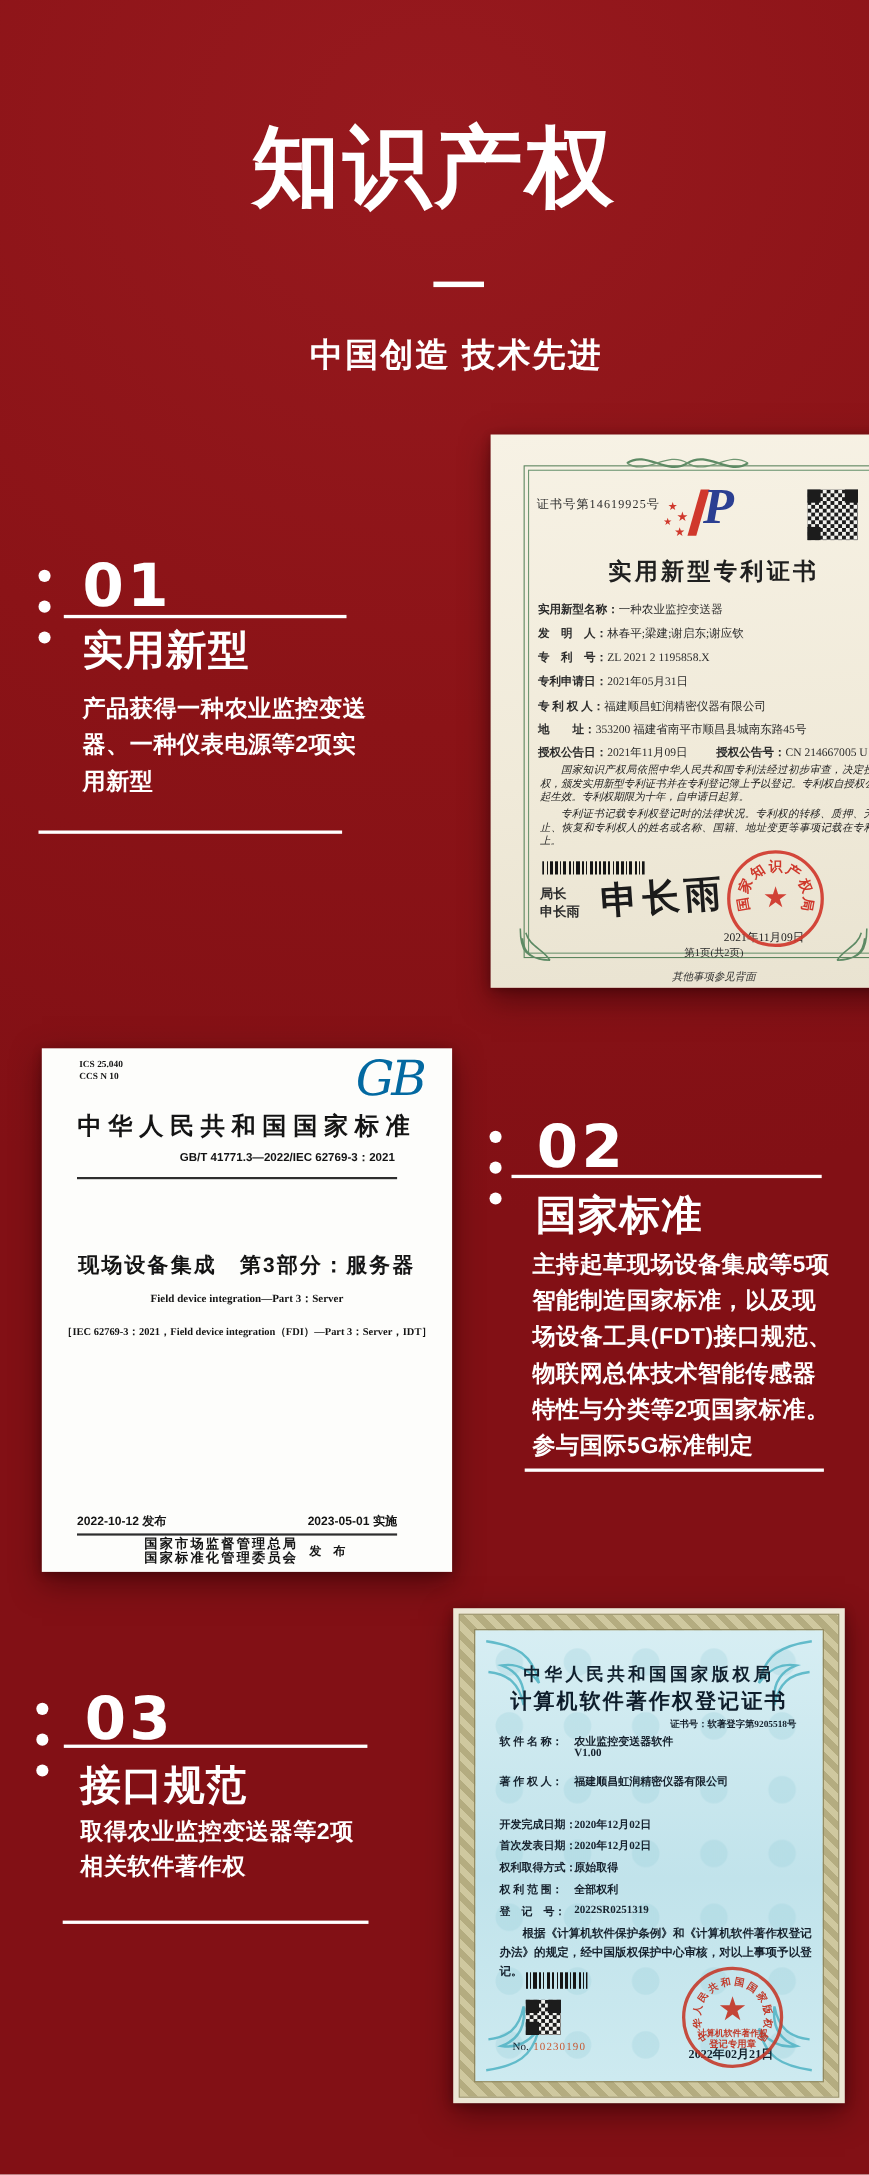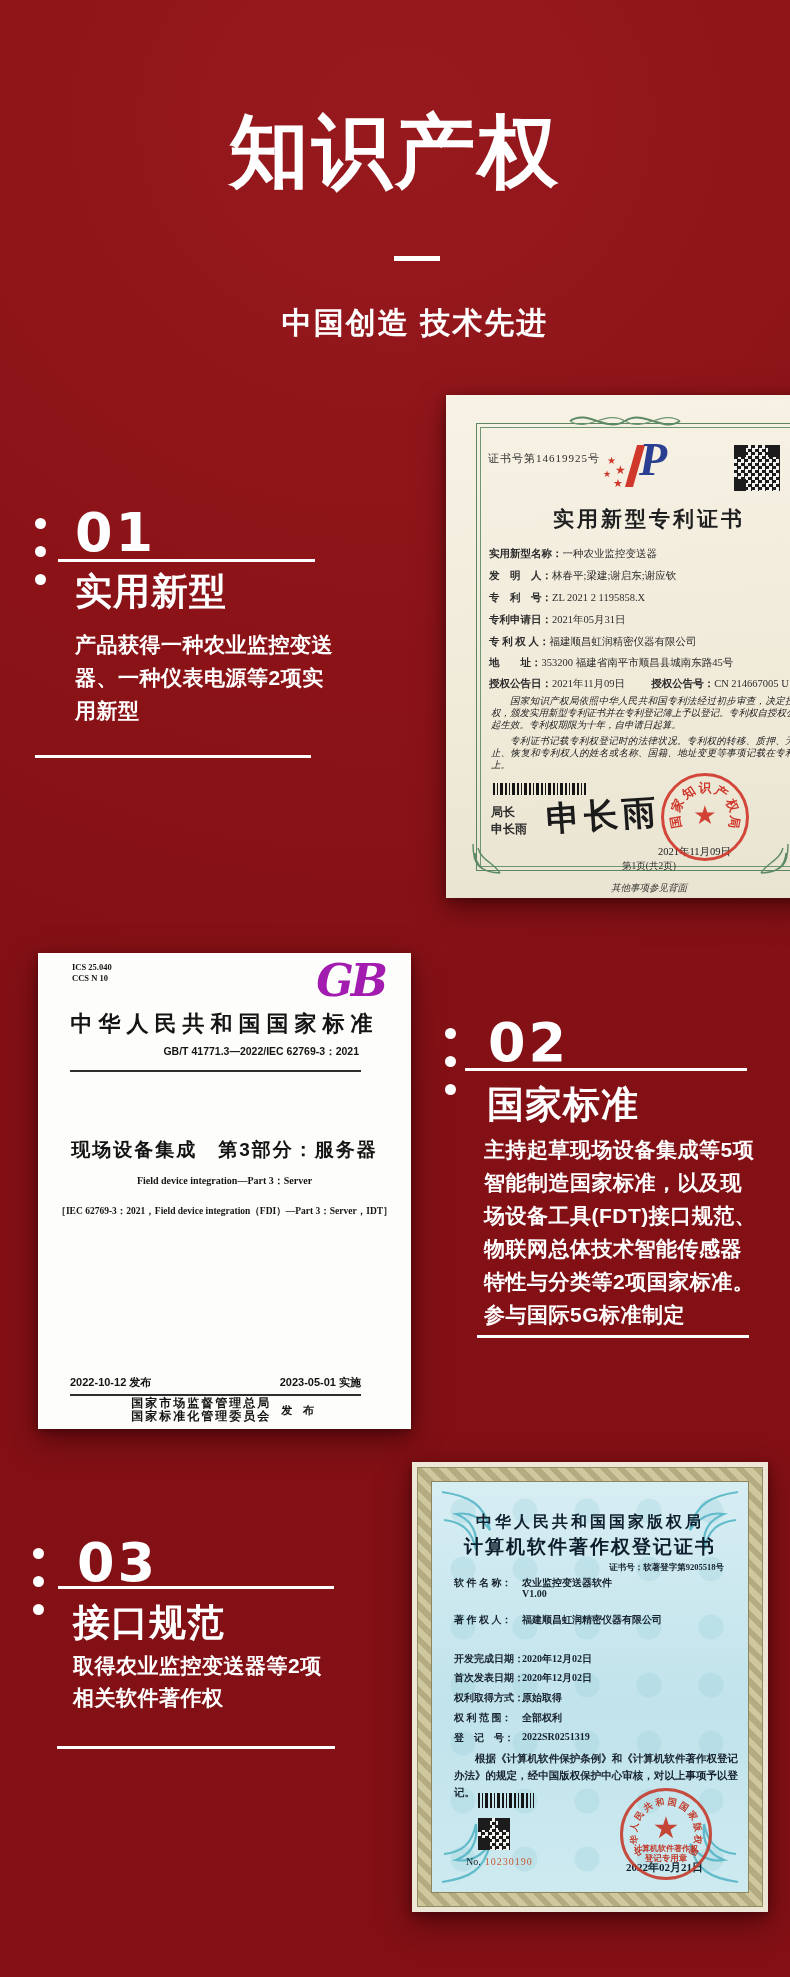--- a/index.html
+++ b/index.html
@@ -86,22 +86,22 @@
   .c1-seal::after{font-size:26px;color:rgba(208,56,44,.95);}
   .c1-seal .seal-arc{font-size:12.5px;font-weight:700;color:#cf372b;}
   .c1-page{position:absolute;left:0;right:0;top:465px;text-align:center;font-size:9.5px;}
   .c1-back{position:absolute;left:0;right:0;top:487px;text-align:center;font-size:9.5px;font-style:italic;color:#333;}
 
   
   #gbdoc{position:absolute;left:38px;top:929px;width:373px;height:476px;background:#fdfdfb;
          box-shadow:0 10px 26px rgba(40,0,5,.55),0 2px 8px rgba(40,0,5,.4);
          font-family:"Liberation Serif","DejaVu Serif",serif;color:#141414;margin-top:24px;}
   .gb-ics{position:absolute;left:34px;top:9px;font-size:8.5px;font-weight:700;line-height:11px;}
-  .gb-logo{position:absolute;right:26px;top:2px;font-size:44px;font-weight:700;font-style:italic;
-           letter-spacing:-3px;color:#a21caf;font-family:"DejaVu Serif",serif;}
+  .gb-logo{position:absolute;right:26px;top:2px;font-size:44px;font-weight:400;font-style:italic;
+           letter-spacing:-3px;color:#0369a1;font-family:"DejaVu Serif",serif;}
   .gb-heading{position:absolute;left:0;right:0;top:56px;text-align:center;font-size:22px;
               font-weight:700;letter-spacing:6px;}
   .gb-stdno{position:absolute;right:52px;top:92px;font-size:10.5px;font-weight:700;font-family:"Liberation Sans",sans-serif;}
   .gb-rule{position:absolute;left:32px;right:50px;top:117px;height:2px;background:#2e2e2e;}
   .gb-title-cn{position:absolute;left:0;right:0;top:184px;text-align:center;font-size:19px;
                font-weight:800;letter-spacing:2px;font-family:"Liberation Sans",sans-serif;}
   .gb-title-en{position:absolute;left:0;right:0;top:221px;text-align:center;font-size:10px;font-weight:700;}
   .gb-adopt{position:absolute;left:0;right:0;top:252px;text-align:center;font-size:9.5px;font-weight:600;}
   .gb-daterow{position:absolute;left:32px;right:50px;top:422px;display:flex;justify-content:space-between;
               font-size:11px;font-weight:700;font-family:"Liberation Sans",sans-serif;

